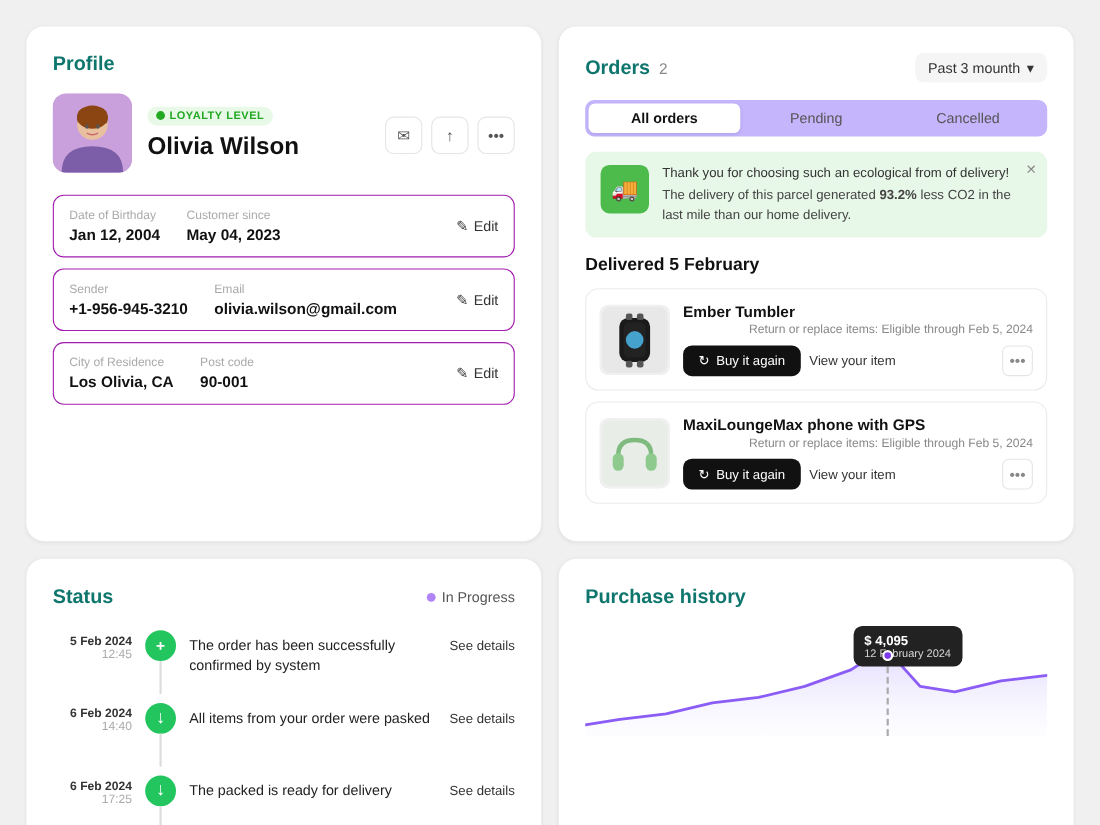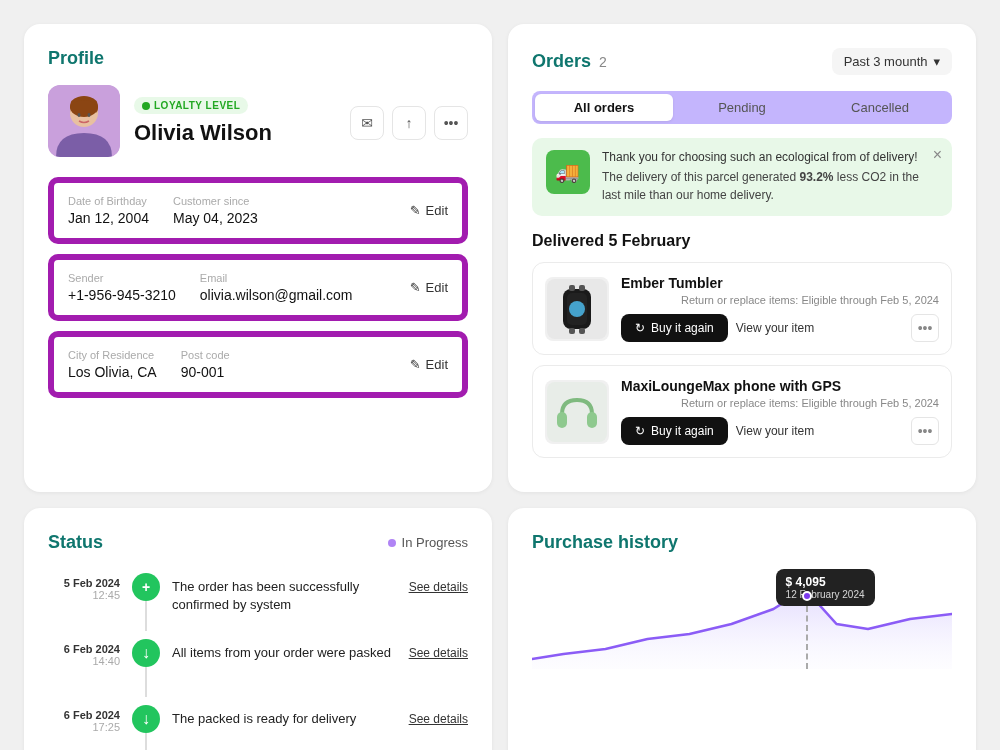--- a/index.html
+++ b/index.html
@@ -84,41 +84,41 @@
       cursor: pointer;
       display: flex;
       align-items: center;
       justify-content: center;
       font-size: 14px;
       color: #555;
     }
     .info-row {
       display: flex;
       align-items: center;
-      border: 6px solid #a21caf;
+      border: 1px solid #a21caf;
       border-radius: 10px;
       padding: 12px 14px;
       margin-bottom: 10px;
       gap: 8px;
     }
     .info-fields {
       display: flex;
       gap: 24px;
       flex: 1;
     }
     .info-field {}
     .info-label {
       font-size: 11px;
       color: #aaa;
       margin-bottom: 3px;
     }
     .info-value {
       font-size: 14px;
       color: #111;
-      font-weight: 400;
+      font-weight: 700;
     }
     .edit-btn {
       display: flex;
       align-items: center;
       gap: 5px;
       font-size: 13px;
       color: #333;
       background: none;
       border: none;
       cursor: pointer;
@@ -379,21 +379,20 @@
     }
     .tl-text {
       font-size: 13px;
       color: #222;
       padding-top: 5px;
       line-height: 1.4;
     }
     .tl-link {
       font-size: 12px;
       color: #333;
-      text-decoration: underline;
       cursor: pointer;
       padding-top: 7px;
       white-space: nowrap;
     }
   </style>
 </head>
 <body>
 
 <div class="card profile-card">
   <div class="card-title">Profile</div>

